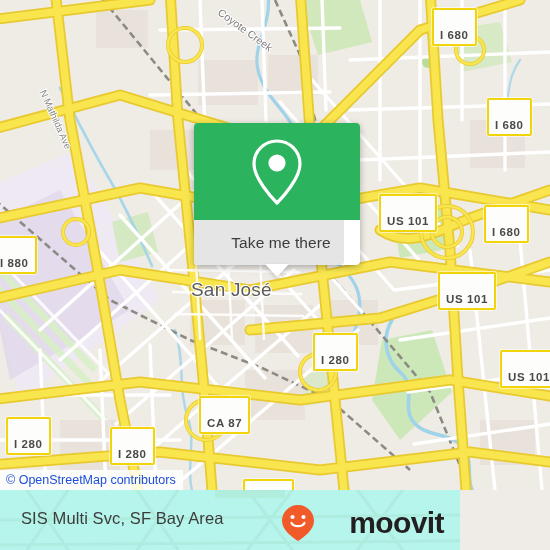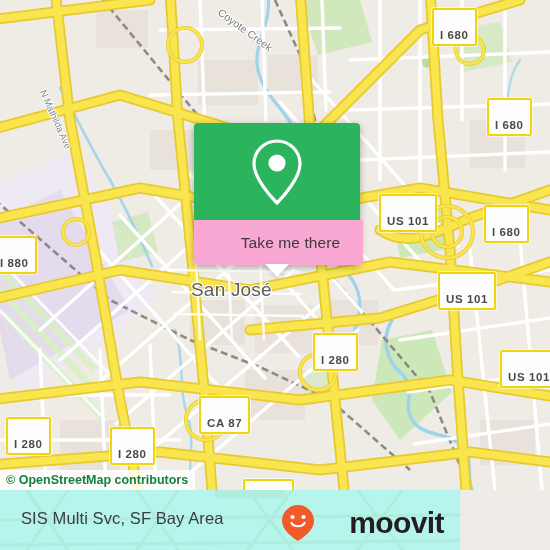--- a/index.html
+++ b/index.html
@@ -66,22 +66,22 @@
     overflow:visible;
     z-index:40;
   }
   #card-green{
     position:absolute; left:0; top:0; width:166px; height:97px;
     background:#2bb35d;
     border-radius:4px 4px 0 0;
     display:flex; align-items:center; justify-content:center;
   }
   #card-white{
-    position:absolute; left:0; top:97px; width:169px; height:45px;
-    background:#f9a8d4;
+    position:absolute; left:0; top:97px; width:150px; height:45px;
+    background:#e5e5e5;
     border-radius:0 0 4px 4px;
     display:flex; align-items:center; justify-content:center;padding-left:24px;
   }
   #take-me-there{
     font-size:15.5px;
     color:#3c3c3c;
     letter-spacing:.1px;
   }
   #card-tail{
     position:absolute;
@@ -91,25 +91,24 @@
     border-right:12px solid transparent;
     border-top:13px solid #ffffff;
     filter:drop-shadow(0 2px 2px rgba(0,0,0,.18));
   }
 
   
   #attribution{
     position:absolute;
     left:0; bottom:0;
     background:rgba(255,255,255,.82);
-    color:#15803d;
+    color:#1d4ed8;
     font-size:12.5px;
     padding:3px 7px 3px 6px;
     z-index:50;
-    font-weight:bold;
   }
 
   
   #bottom-bar{
     position:absolute;
     left:0; top:490px; width:460px; height:60px;
     background:#5eead4;
     overflow:hidden;
   }
   #bar-watermark{

